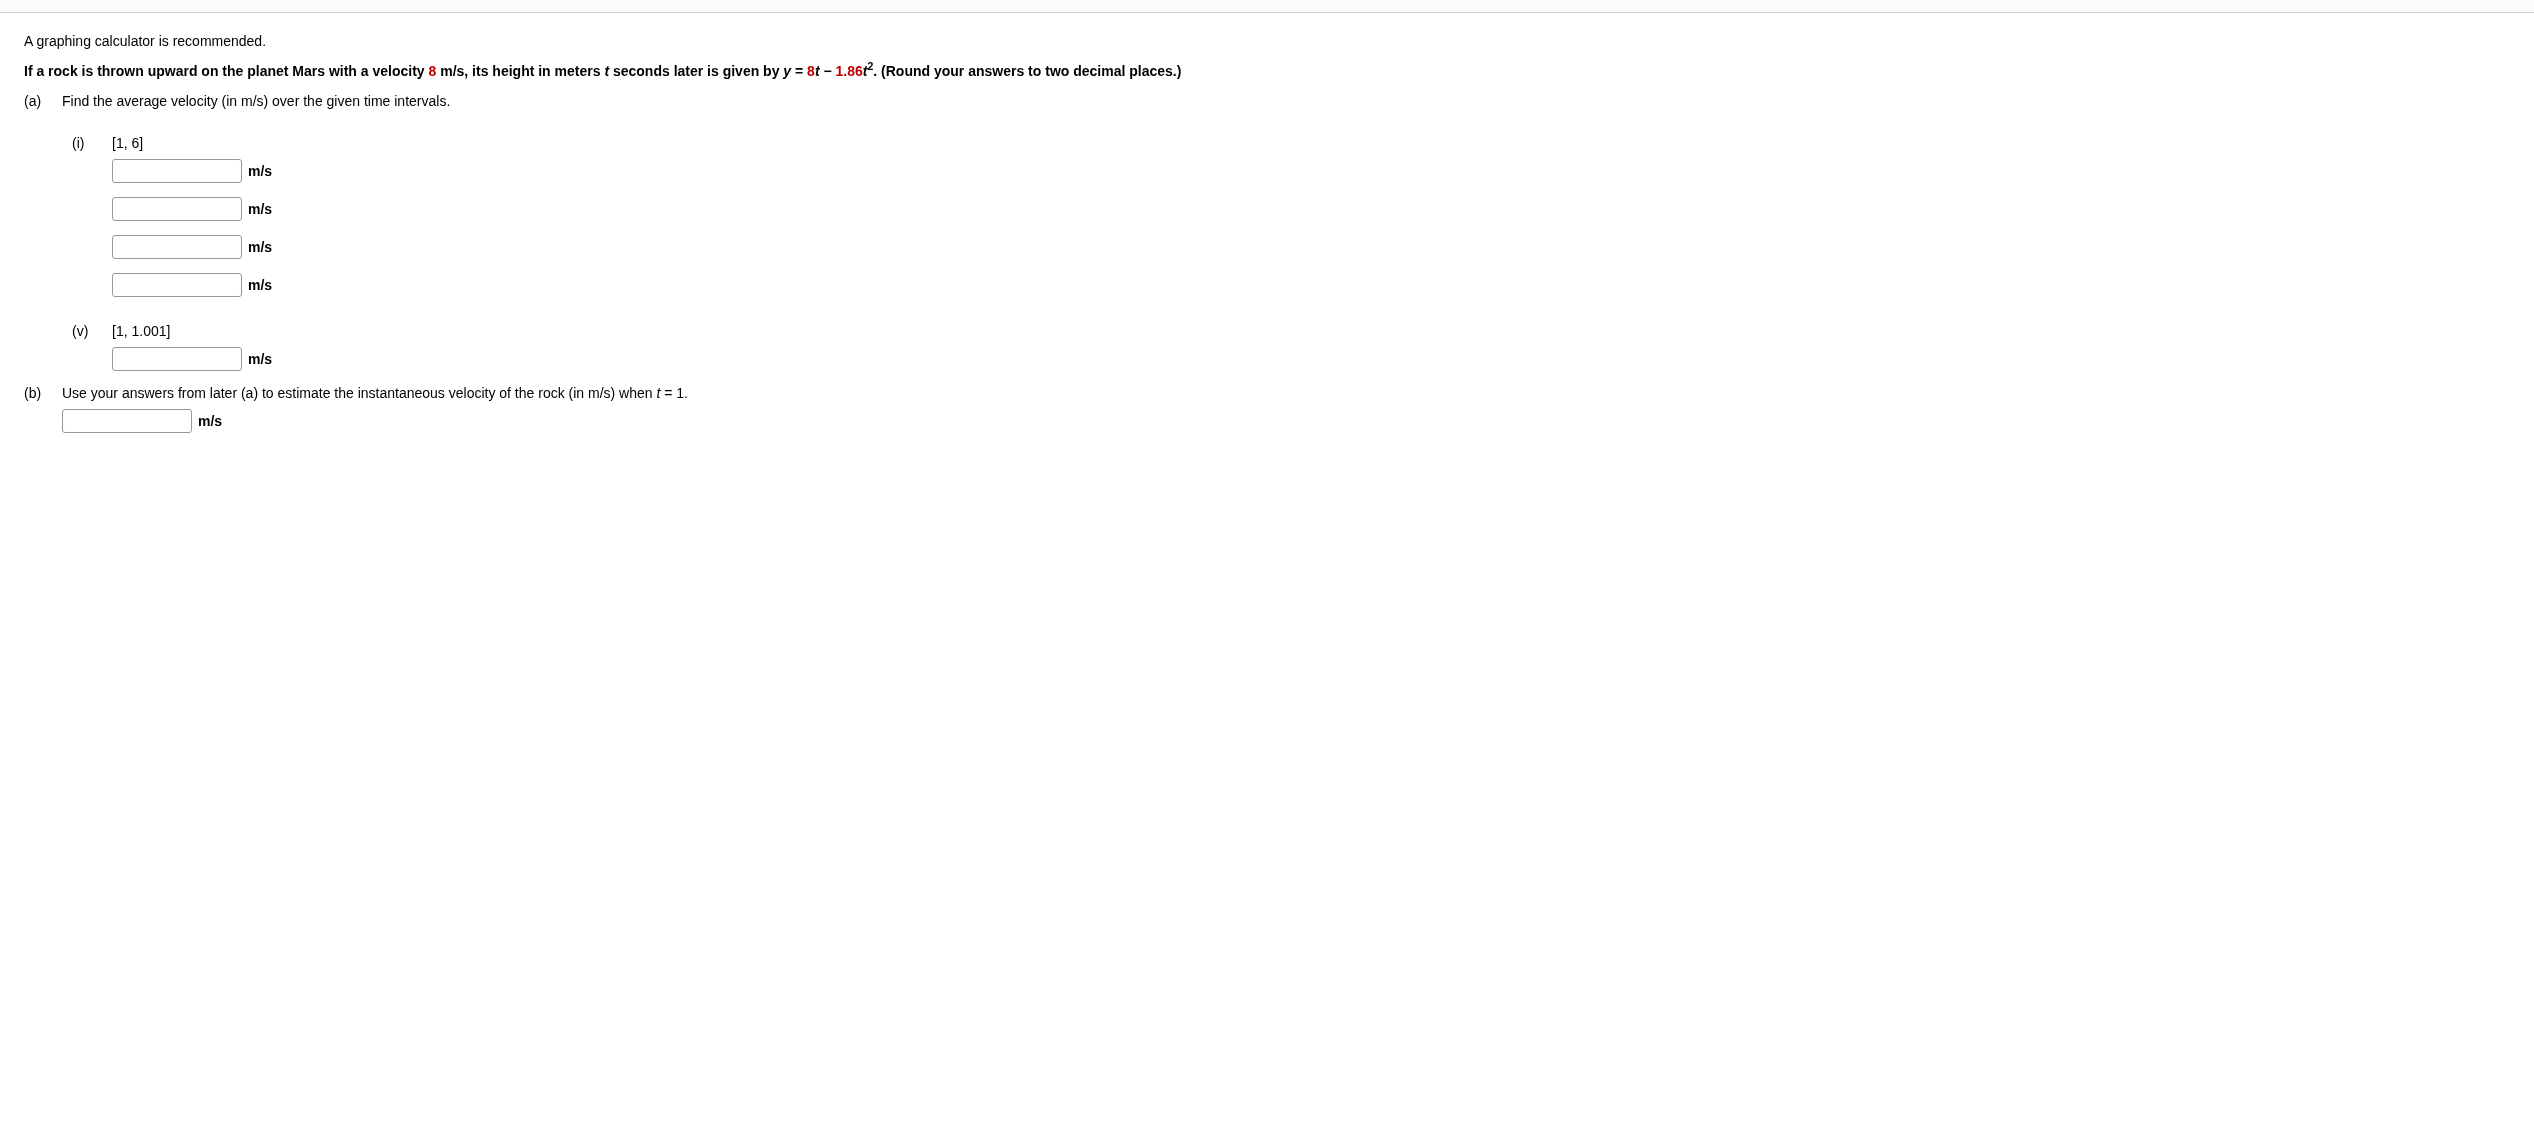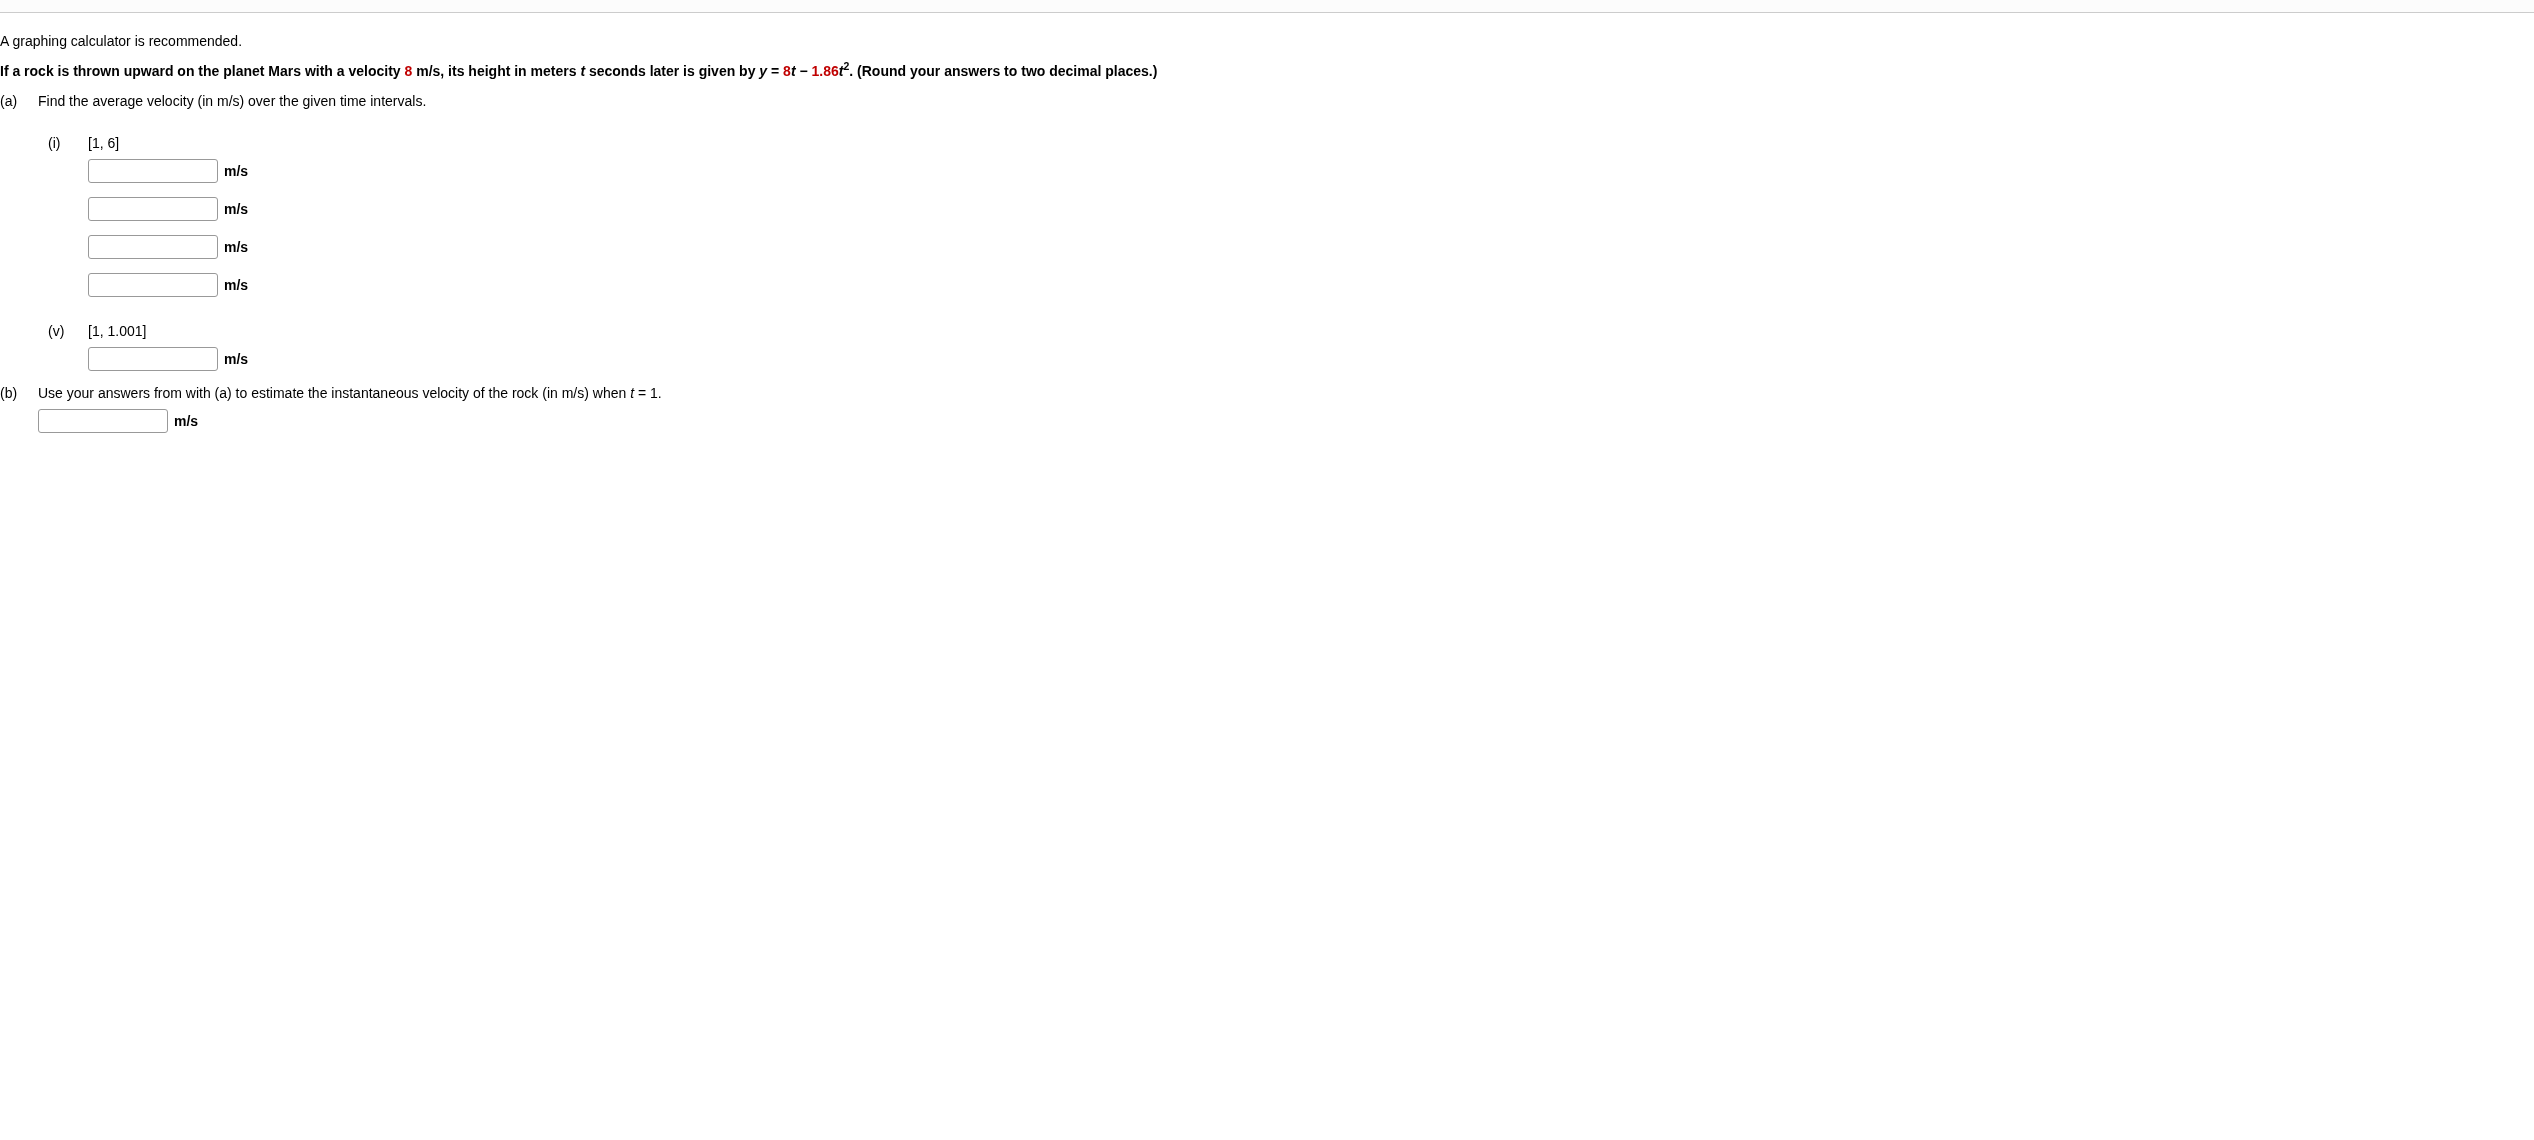--- a/index.html
+++ b/index.html
@@ -9,21 +9,21 @@
     margin: 0;
     padding: 0;
     background: #fff;
   }
   .top-border {
     border-bottom: 1px solid #ccc;
     height: 12px;
     background: #fcfcfc;
   }
   .content {
-    padding: 12px 0;
+    padding: 12px 24px;
   }
   .intro-line {
     margin: 8px 0 14px 0;
   }
   .problem-line {
     margin: 4px 0 14px 0;
     font-weight: bold;
   }
   .red {
     color: #c00000;
@@ -134,21 +134,21 @@
     <div class="input-row">
       <input type="text" class="answer" style="">
       <span class="unit">m/s</span>
     </div>
 
   </div>
 
   <div class="part-row">
     <div class="part-label">(b)</div>
     <div class="part-text">
-      <span>Use your answers from with (a) to estimate the instantaneous velocity of the rock (in m/s) when </span><span class="italic">t</span><span> = 1.</span>
+      <span>Use your answers from later (a) to estimate the instantaneous velocity of the rock (in m/s) when </span><span class="italic">t</span><span> = 1.</span>
       <div class="input-row-b">
         <input type="text" class="answer" style="">
         <span class="unit">m/s</span>
       </div>
     </div>
   </div>
 
 </div>
 
 </body></html>

